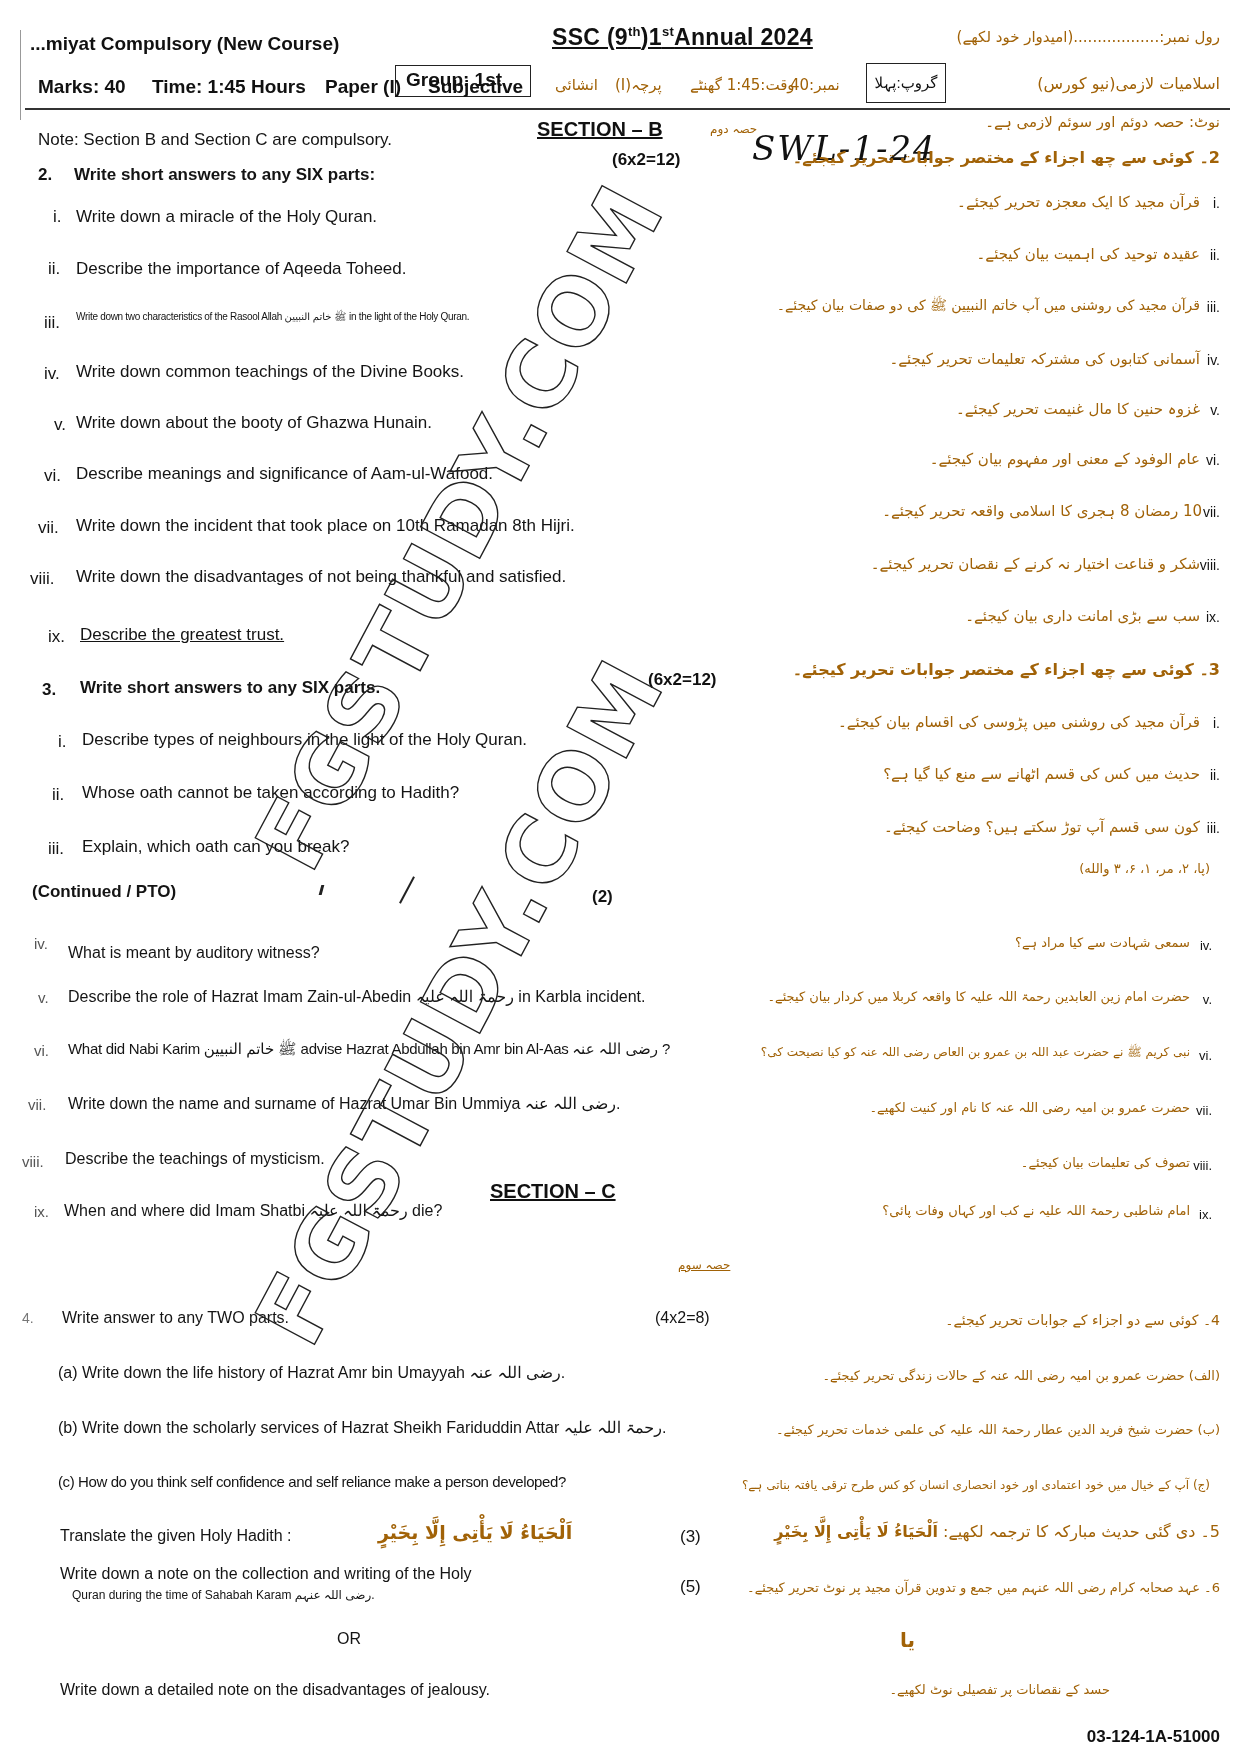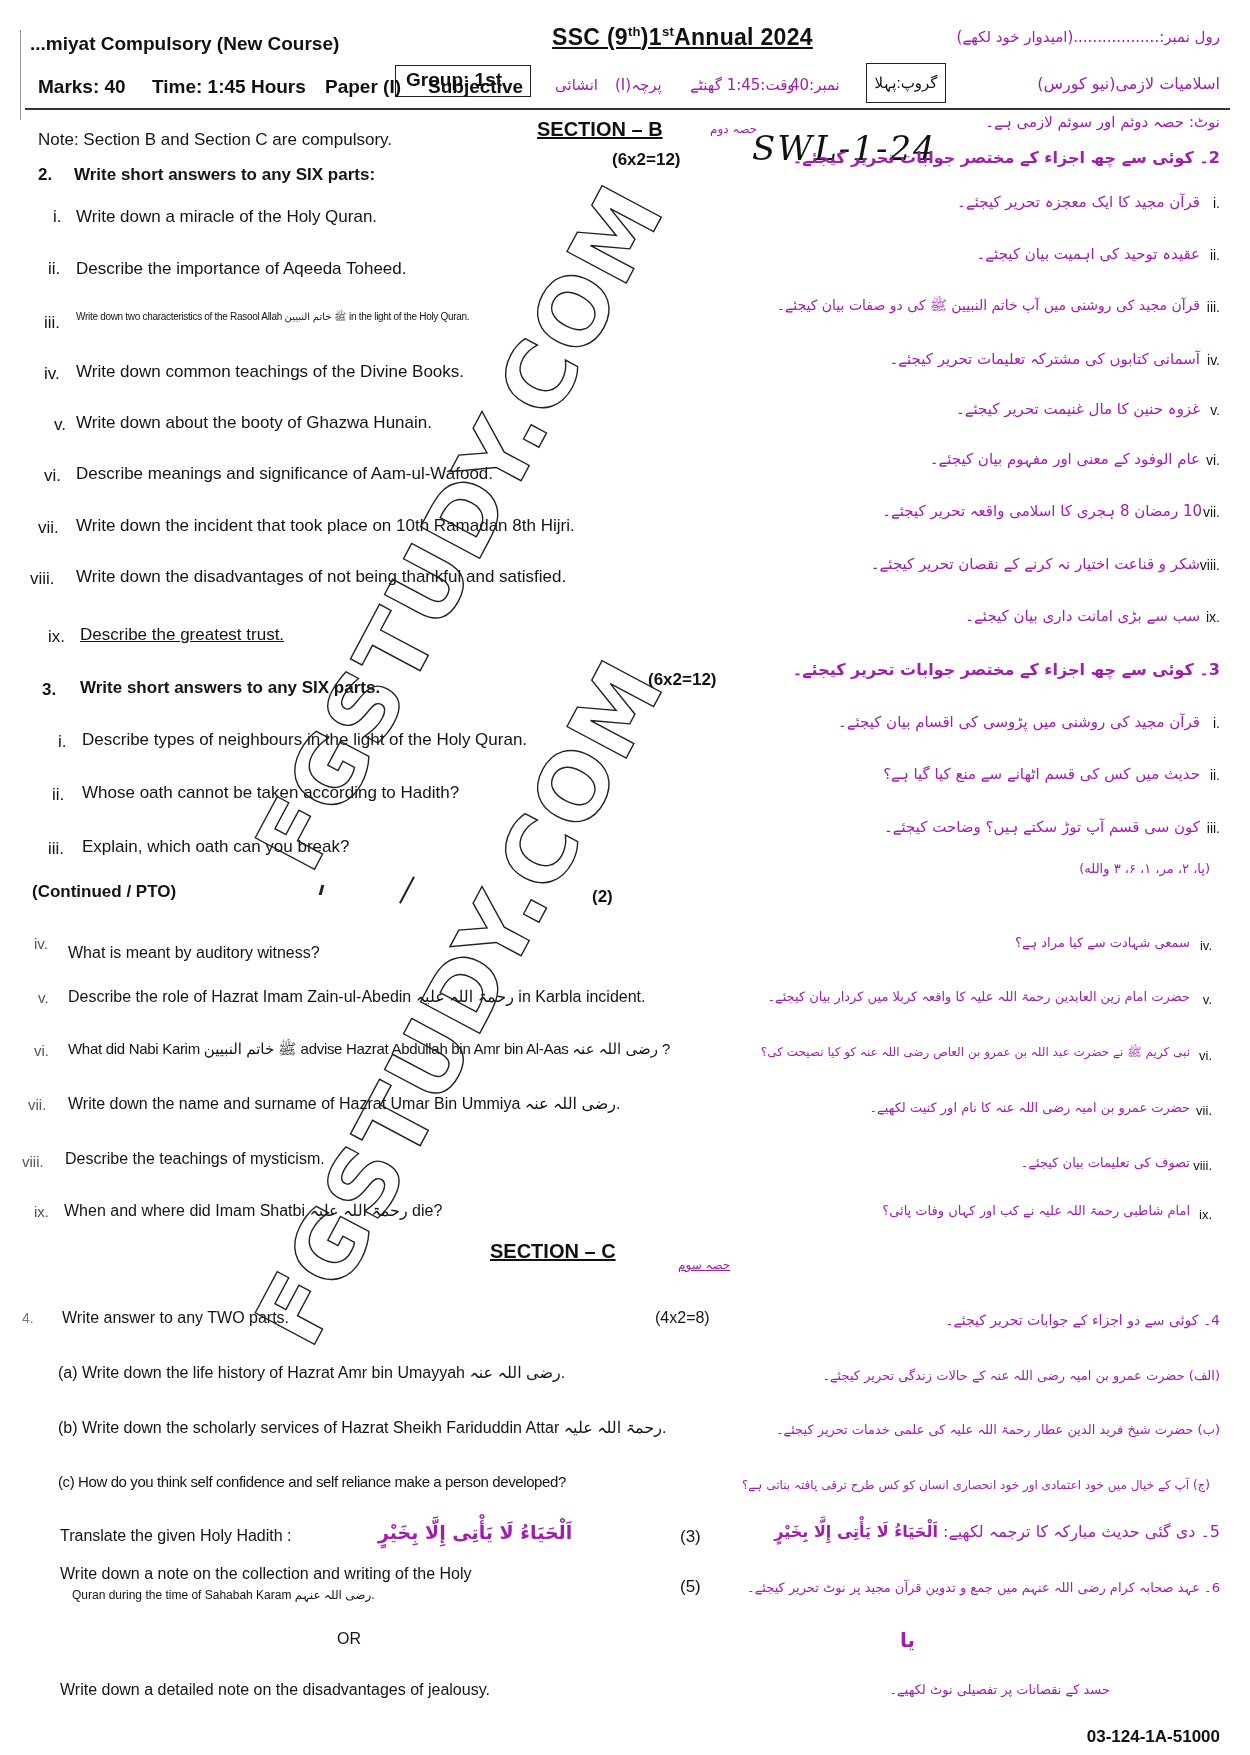--- a/index.html
+++ b/index.html
@@ -1,21 +1,21 @@
 <!DOCTYPE html>
 <html><head>
 <meta charset="utf-8">
 <style>
   * { box-sizing: border-box; margin: 0; padding: 0; }
   html, body { width: 1250px; height: 1755px; background: #ffffff; overflow: hidden; }
   body { position: relative; font-family: "Liberation Sans", sans-serif; color: #111; }
 
   .abs { position: absolute; white-space: nowrap; }
   .en { font-family: "Liberation Sans", sans-serif; font-size: 17px; color: #141414; }
-  .ur { font-family: "DejaVu Sans", sans-serif; font-size: 15px; direction: rtl; color: #a21caf; text-align: right; }
+  .ur { font-family: "DejaVu Sans", sans-serif; font-size: 15px; direction: rtl; color: #a16207; text-align: right; }
   .bold { font-weight: bold; }
 
   
   .hdr-title { font-size: 19px; font-weight: bold; left: 30px; top: 33px; }
   .group-box { left: 395px; top: 28px; width: 136px; height: 32px; border: 1.5px solid #222; font-size: 19px; font-weight: bold; padding: 3px 0 0 10px; margin-top: 37px; }
   .ssc { left: 552px; top: 24px; font-size: 23px; font-weight: 900; text-decoration: underline; letter-spacing: 0.3px; }
   .ssc sup { font-size: 13px; }
   .roll { right: 30px; top: 28px; font-size: 15px; }
   .hdr-row2 { top: 76px; font-size: 19px; font-weight: bold; }
   .ur-group-box { left: 866px; top: 63px; width: 80px; height: 40px; border: 1.5px solid #222; font-size: 15px; text-align: center; padding-top: 10px; direction: rtl; }
@@ -185,21 +185,21 @@
     <div class="abs en" style="right:38px;top:1158px;font-size:13px;">viii.</div>
   </div>
   <div>
     <div class="abs en" style="left:34px;top:1203px;font-size:15px;color:#555;">ix.</div>
     <div class="abs en" style="left:64px;top:1201px;font-size:16px;">When and where did Imam Shatbi رحمۃ اللہ علیہ die?</div>
     <div class="abs ur" style="right:60px;top:1203px;font-size:13px;">امام شاطبی رحمۃ اللہ علیہ نے کب اور کہاں وفات پائی؟</div>
     <div class="abs en" style="right:38px;top:1207px;font-size:13px;">ix.</div>
   </div>
 </div>
 
-<div class="abs section-head" style="left:490px;top:1240px;">SECTION – C</div>
+<div class="abs section-head" style="left:490px;top:1180px;">SECTION – C</div>
 <div class="abs ur" style="left:678px;top:1258px;font-size:12px;text-decoration:underline;">حصہ سوم</div>
 
 <div class="abs en" style="left:22px;top:1310px;color:#777;font-size:14px;">4.</div>
 <div class="abs en" style="left:62px;top:1309px;font-size:16px;">Write answer to any TWO parts.</div>
 <div class="abs en" style="left:655px;top:1309px;font-size:16px;">(4x2=8)</div>
 <div class="abs ur" style="right:30px;top:1312px;font-size:14px;"><span>4۔</span> <span>کوئی سے دو اجزاء کے جوابات تحریر کیجئے۔</span></div>
 
 <div>
   <div>
     <div class="abs en" style="left:58px;top:1363px;font-size:16px;">(a) Write down the life history of Hazrat Amr bin Umayyah رضی اللہ عنہ.</div>

